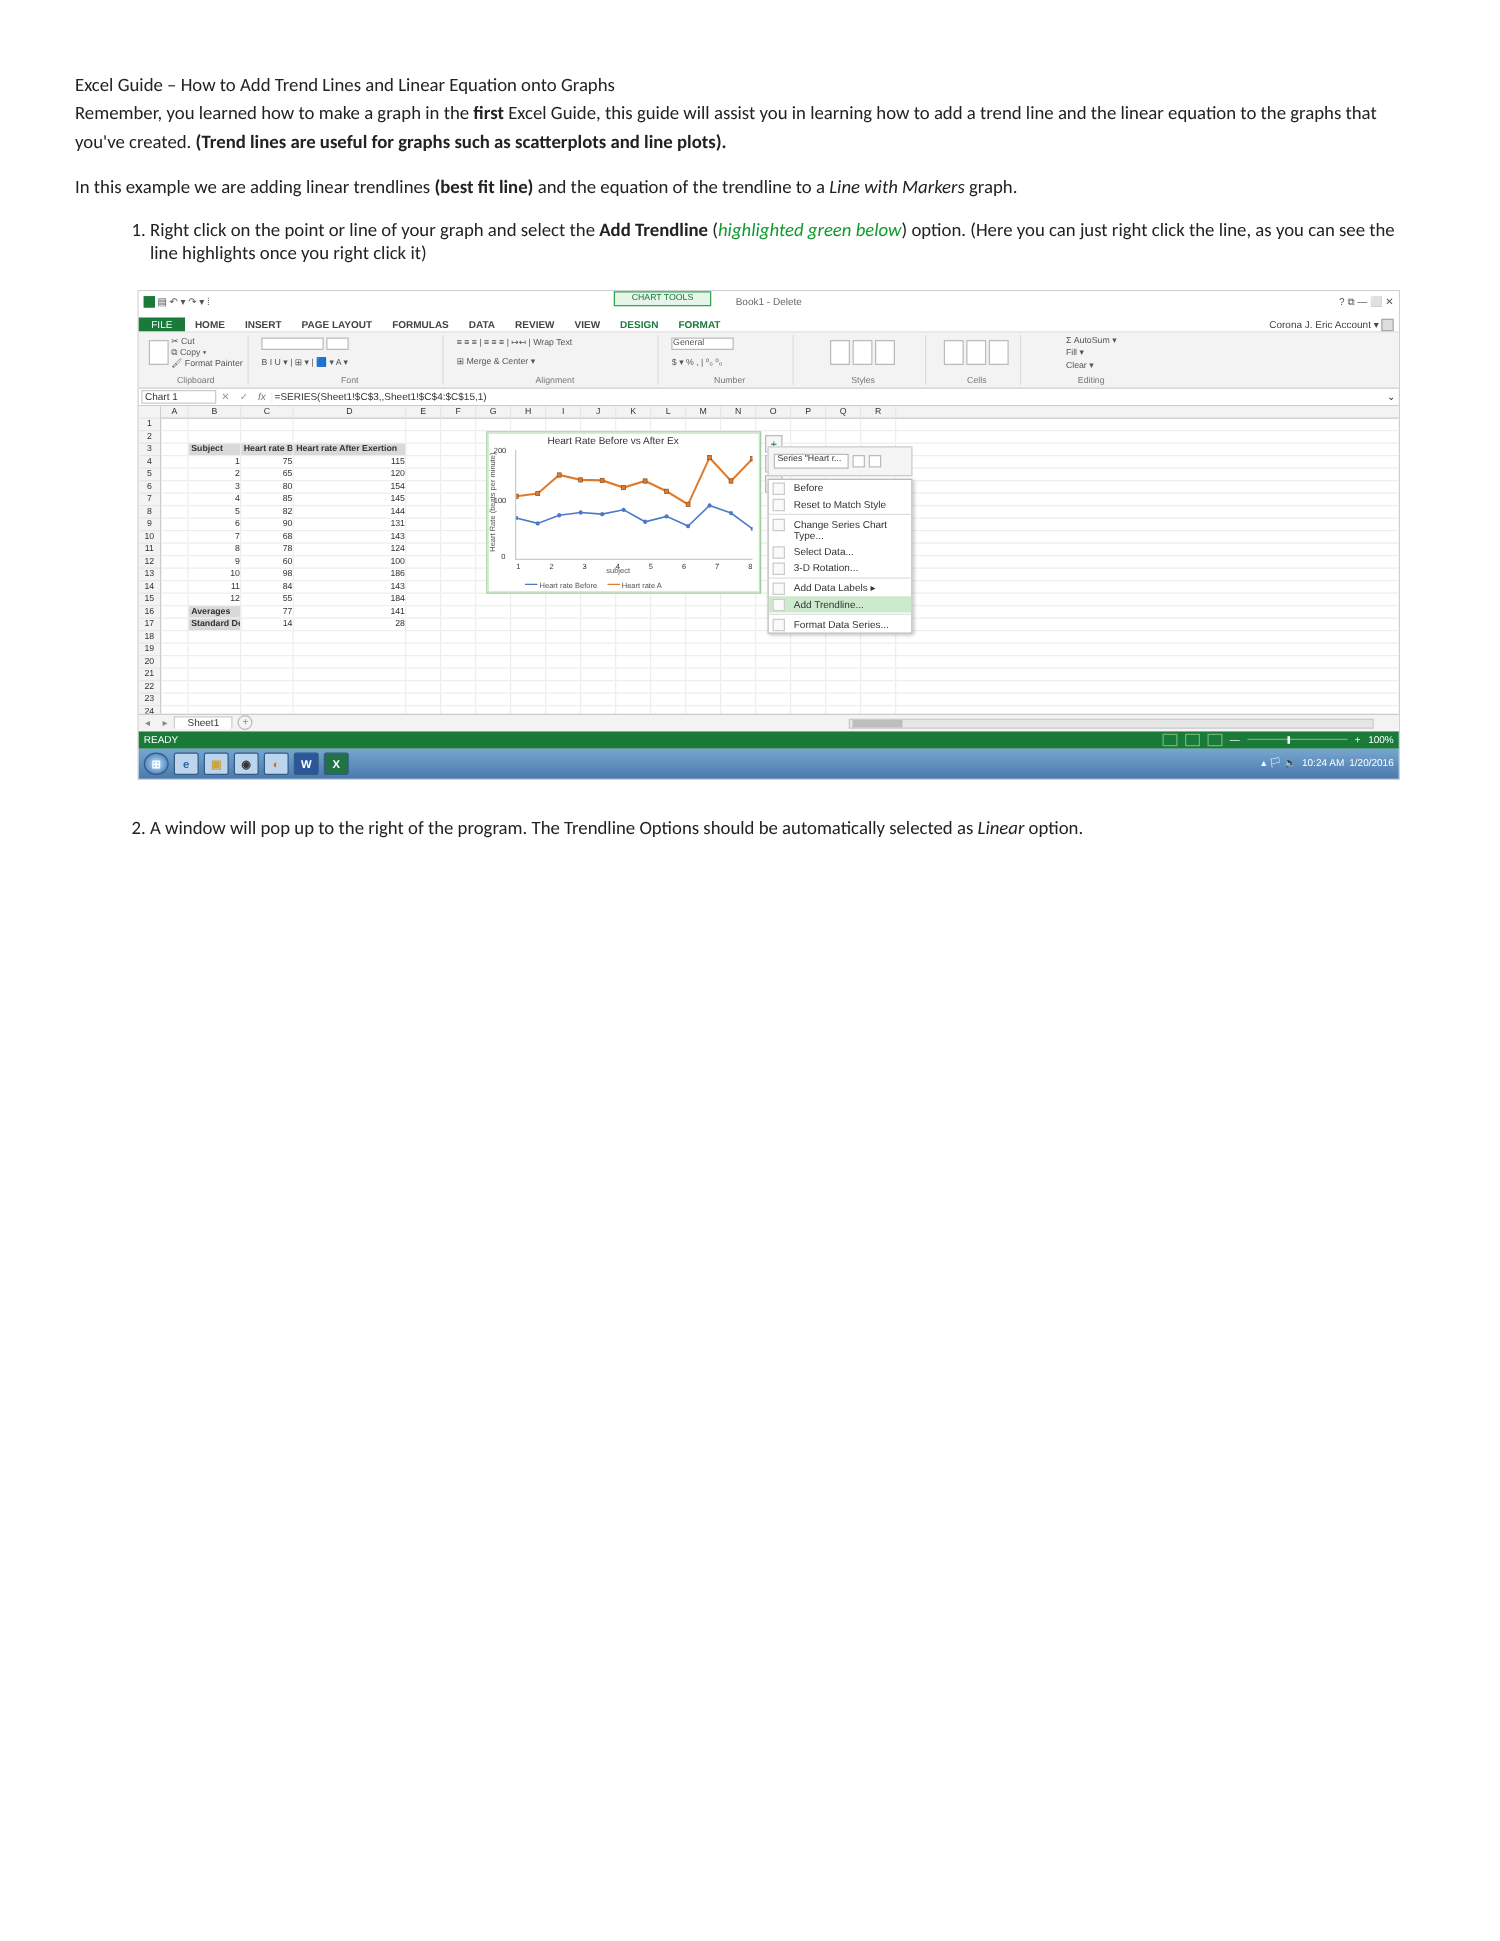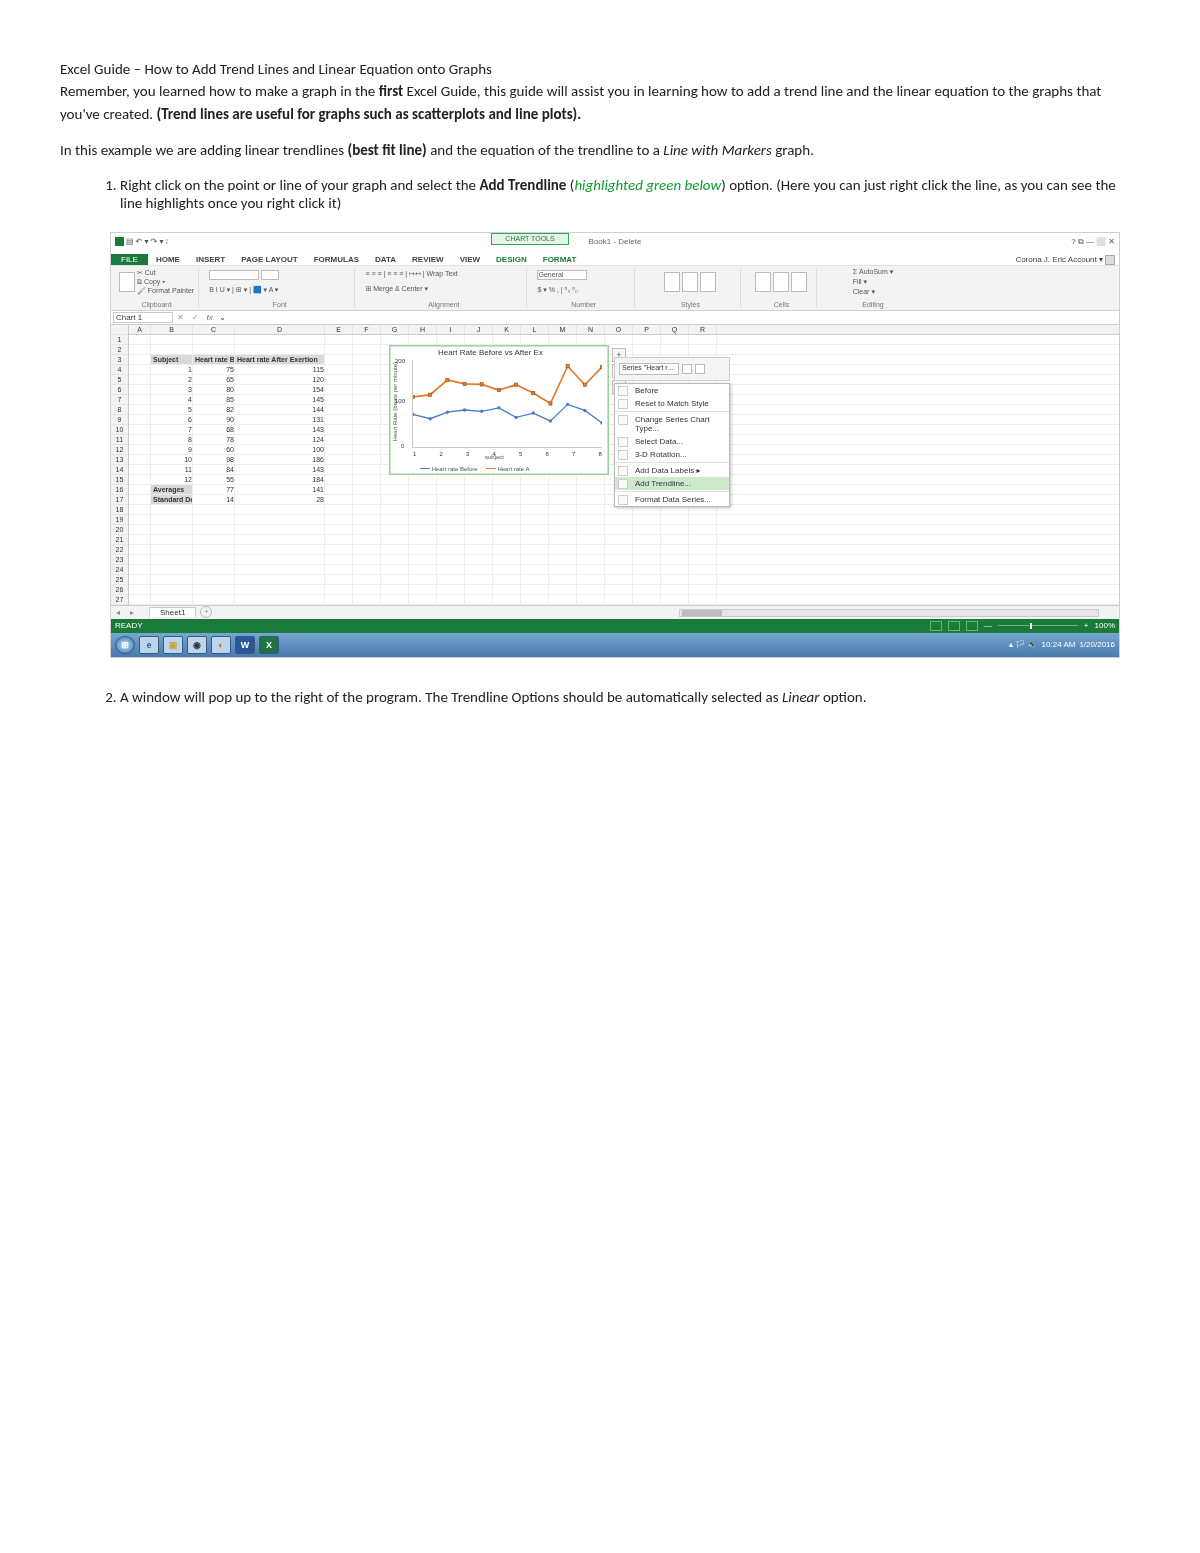--- a/index.html
+++ b/index.html
@@ -64,21 +64,21 @@
   .ico.big { width:16px;height:20px;}
   .group .glabel { font-size:7px; color:#777; }
   
   .fbar { height:14px; display:flex; align-items:center; border-bottom:1px solid #ccc; font-size:8px;}
   .namebox { width:60px; border:1px solid #ccc; padding:0 2px; margin-left:2px; color:#333;}
   .fx { padding:0 4px; color:#777;}
   .formula { flex:1; padding:0 2px; color:#333; border-left:1px solid #eee;}
   .fbar .xv { color:#999; padding:0 4px;}
   .fbar .end { width:12px; text-align:center;}
   
-  .grid-wrap { display:flex; height:280px; position:relative; overflow:hidden;}
+  .grid-wrap { display:flex; height:246px; position:relative; overflow:hidden;}
   .rowhdrs { width:18px; background:#f3f3f3; border-right:1px solid #ccc; font-size:7px; text-align:center;}
   .rowhdrs div { height:10px; line-height:10px; border-bottom:1px solid #e6e6e6;}
   .cells { flex:1; position:relative; }
   .colhdrs { display:flex; background:#f3f3f3; border-bottom:1px solid #ccc; height:10px;}
   .colhdrs div { flex:none; border-right:1px solid #e6e6e6; text-align:center; font-size:7px; line-height:10px;}
   .cw-a{width:22px;} .cw-b{width:42px;} .cw-c{width:42px;} .cw-d{width:90px;} .cw-r{width:28px;}
   .rows { }
   .row { display:flex; height:10px; border-bottom:1px solid #eee;}
   .cell { border-right:1px solid #eee; font-size:7px; line-height:10px; padding-left:2px; overflow:hidden; white-space:nowrap;}
   .hdrcell { background:#d9d9d9; font-weight:600; }
@@ -108,21 +108,21 @@
   .ctx .sep { height:1px; background:#e0e0e0; margin:1px 0;}
   .mini-toolbar {
     position:absolute; left:485px; top:32px; width:116px; height:24px; background:#f5f5f5;
     border:1px solid #ccc; display:flex; align-items:center; gap:3px; padding:0 4px;
   }
   .mini-toolbar .mt { width:10px;height:10px;border:1px solid #bbb;background:#fff;}
   .mini-toolbar .dd { width:60px;height:12px;border:1px solid #bbb;background:#fff; font-size:7px; padding-left:2px;}
   
   .sheettabs { height:14px; background:#f3f3f3; border-top:1px solid #ccc; display:flex; align-items:center; font-size:8px; position:relative;}
   .sheettabs .arrow { width:14px; text-align:center; color:#888;}
-  .sheettabs .stab { border:1px solid #ccc; border-bottom:none; background:#fff; padding:0 10px; margin-left:10px;}
+  .sheettabs .stab { border:1px solid #ccc; border-bottom:none; background:#fff; padding:0 10px; margin-left:0;}
   .sheettabs .plus { margin-left:4px; width:12px;height:12px;border:1px solid #bbb; border-radius:50%; text-align:center; line-height:10px; color:#888;}
   .sheettabs .hscroll { position:absolute; right:20px; bottom:2px; width:420px; height:8px; background:#e6e6e6; border:1px solid #ccc;}
   .sheettabs .hscroll .thumb { position:absolute; left:2px; top:0; width:40px; height:6px; background:#bdbdbd;}
   
   .statusbar { height:14px; background:#1a7a3a; color:#fff; font-size:8px; display:flex; align-items:center; padding:0 4px;}
   .statusbar .ready { }
   .statusbar .right { margin-left:auto; display:flex; align-items:center; gap:6px;}
   .statusbar .vw { width:12px;height:10px;border:1px solid #70b370;}
   .statusbar .zoom { width:80px;height:0;border-top:1px solid #70b370; position:relative;}
   .statusbar .zoom .kn { position:absolute; left:40%; top:-3px; width:2px; height:6px; background:#fff;}
@@ -238,20 +238,21 @@
       </div>
       <div class="glabel">Editing</div>
     </div>
   </div>
 
   <div class="fbar">
     <div class="namebox">Chart 1</div>
     <div class="xv">✕</div>
     <div class="xv">✓</div>
     <div class="fx italic">fx</div>
+    <div class="formula">=SERIES(Sheet1!$C$3,,Sheet1!$C$4:$C$15,1)</div>
     <div class="end">⌄</div>
   </div>
 
   <div class="grid-wrap">
     <div class="rowhdrs" id="rowhdrs">
         <div></div>
         <div>1</div>
         <div>2</div>
         <div>3</div>
         <div>4</div>

